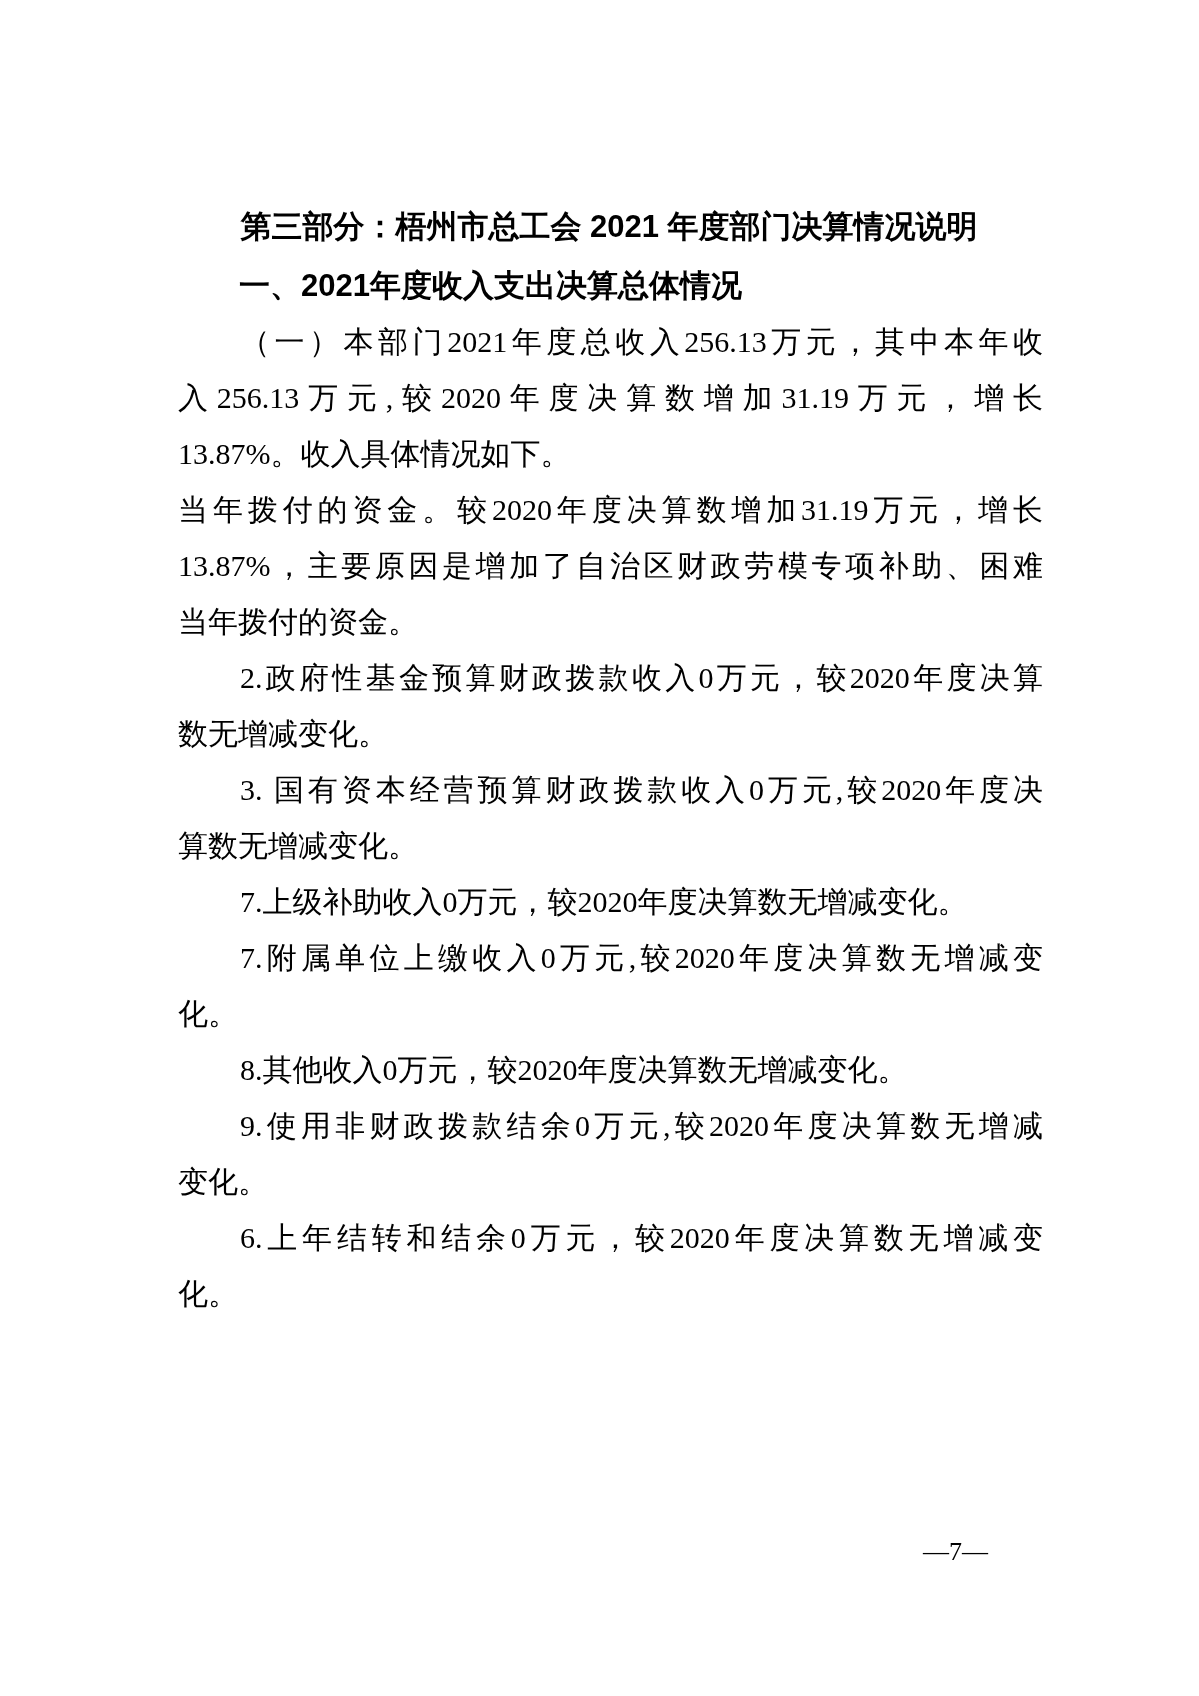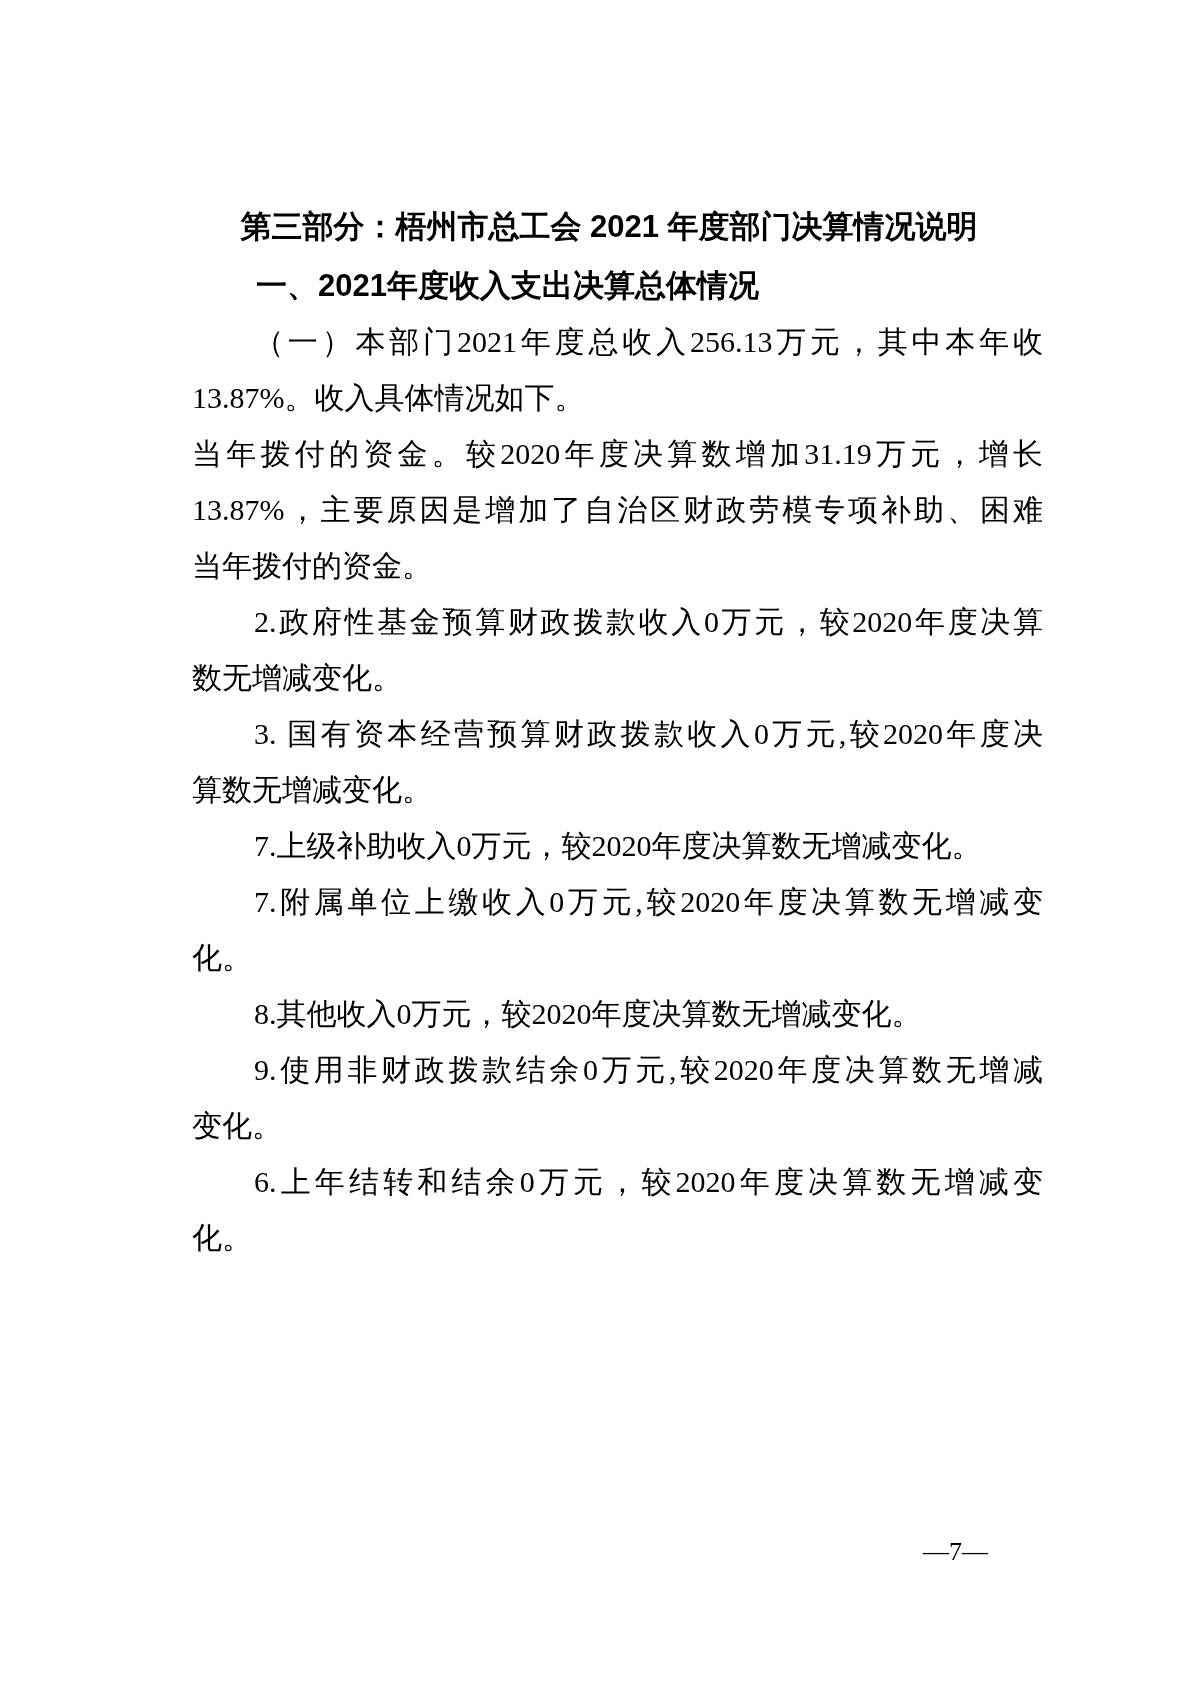--- a/index.html
+++ b/index.html
@@ -22,21 +22,21 @@
     line-height: 58px;
     text-align: center;
     font-family: "Liberation Sans", "DejaVu Sans", sans-serif;
     font-weight: bold;
     font-size: 31px;
     white-space: nowrap;
   }
   .section-heading {
     position: absolute;
     top: 258px;
-    left: 188px;
+    left: 171px;
     width: 865px;
     height: 56px;
     line-height: 56px;
     font-family: "Liberation Sans", "DejaVu Sans", sans-serif;
     font-weight: bold;
     font-size: 31px;
     text-indent: 68px;
     white-space: nowrap;
   }
   .body-text {
@@ -46,21 +46,20 @@
     width: 865px;
     font-family: "Liberation Serif", "DejaVu Serif", serif;
     font-size: 30px;
     color: #000000;
   }
   .para { width: 100%; }
   .line {
     height: 56px;
     line-height: 56px;
     white-space: nowrap;
-    margin-left: 14px;
   }
   .line.just {
     text-align: justify;
     text-align-last: justify;
     white-space: normal;
     overflow: hidden;
   }
   .line.first { text-indent: 62px; }
   .page-number {
     position: absolute;
@@ -82,20 +81,21 @@
 <div class="page">
 
   <div class="doc-title">第三部分：梧州市总工会 2021 年度部门决算情况说明</div>
 
   <div class="section-heading">一、2021年度收入支出决算总体情况</div>
 
   <div class="body-text">
 
     <div class="para">
       <div class="line just first">（一）本部门2021年度总收入256.13万元，其中本年收</div>
+      <div class="line just">入256.13万元,较2020年度决算数增加31.19万元，增长</div>
       <div class="line">13.87%。收入具体情况如下。</div>
     </div>
 
     <div class="para">
       <div class="line just">当年拨付的资金。较2020年度决算数增加31.19万元，增长</div>
       <div class="line just">13.87%，主要原因是增加了自治区财政劳模专项补助、困难</div>
       <div class="line">当年拨付的资金。</div>
     </div>
 
     <div class="para">

